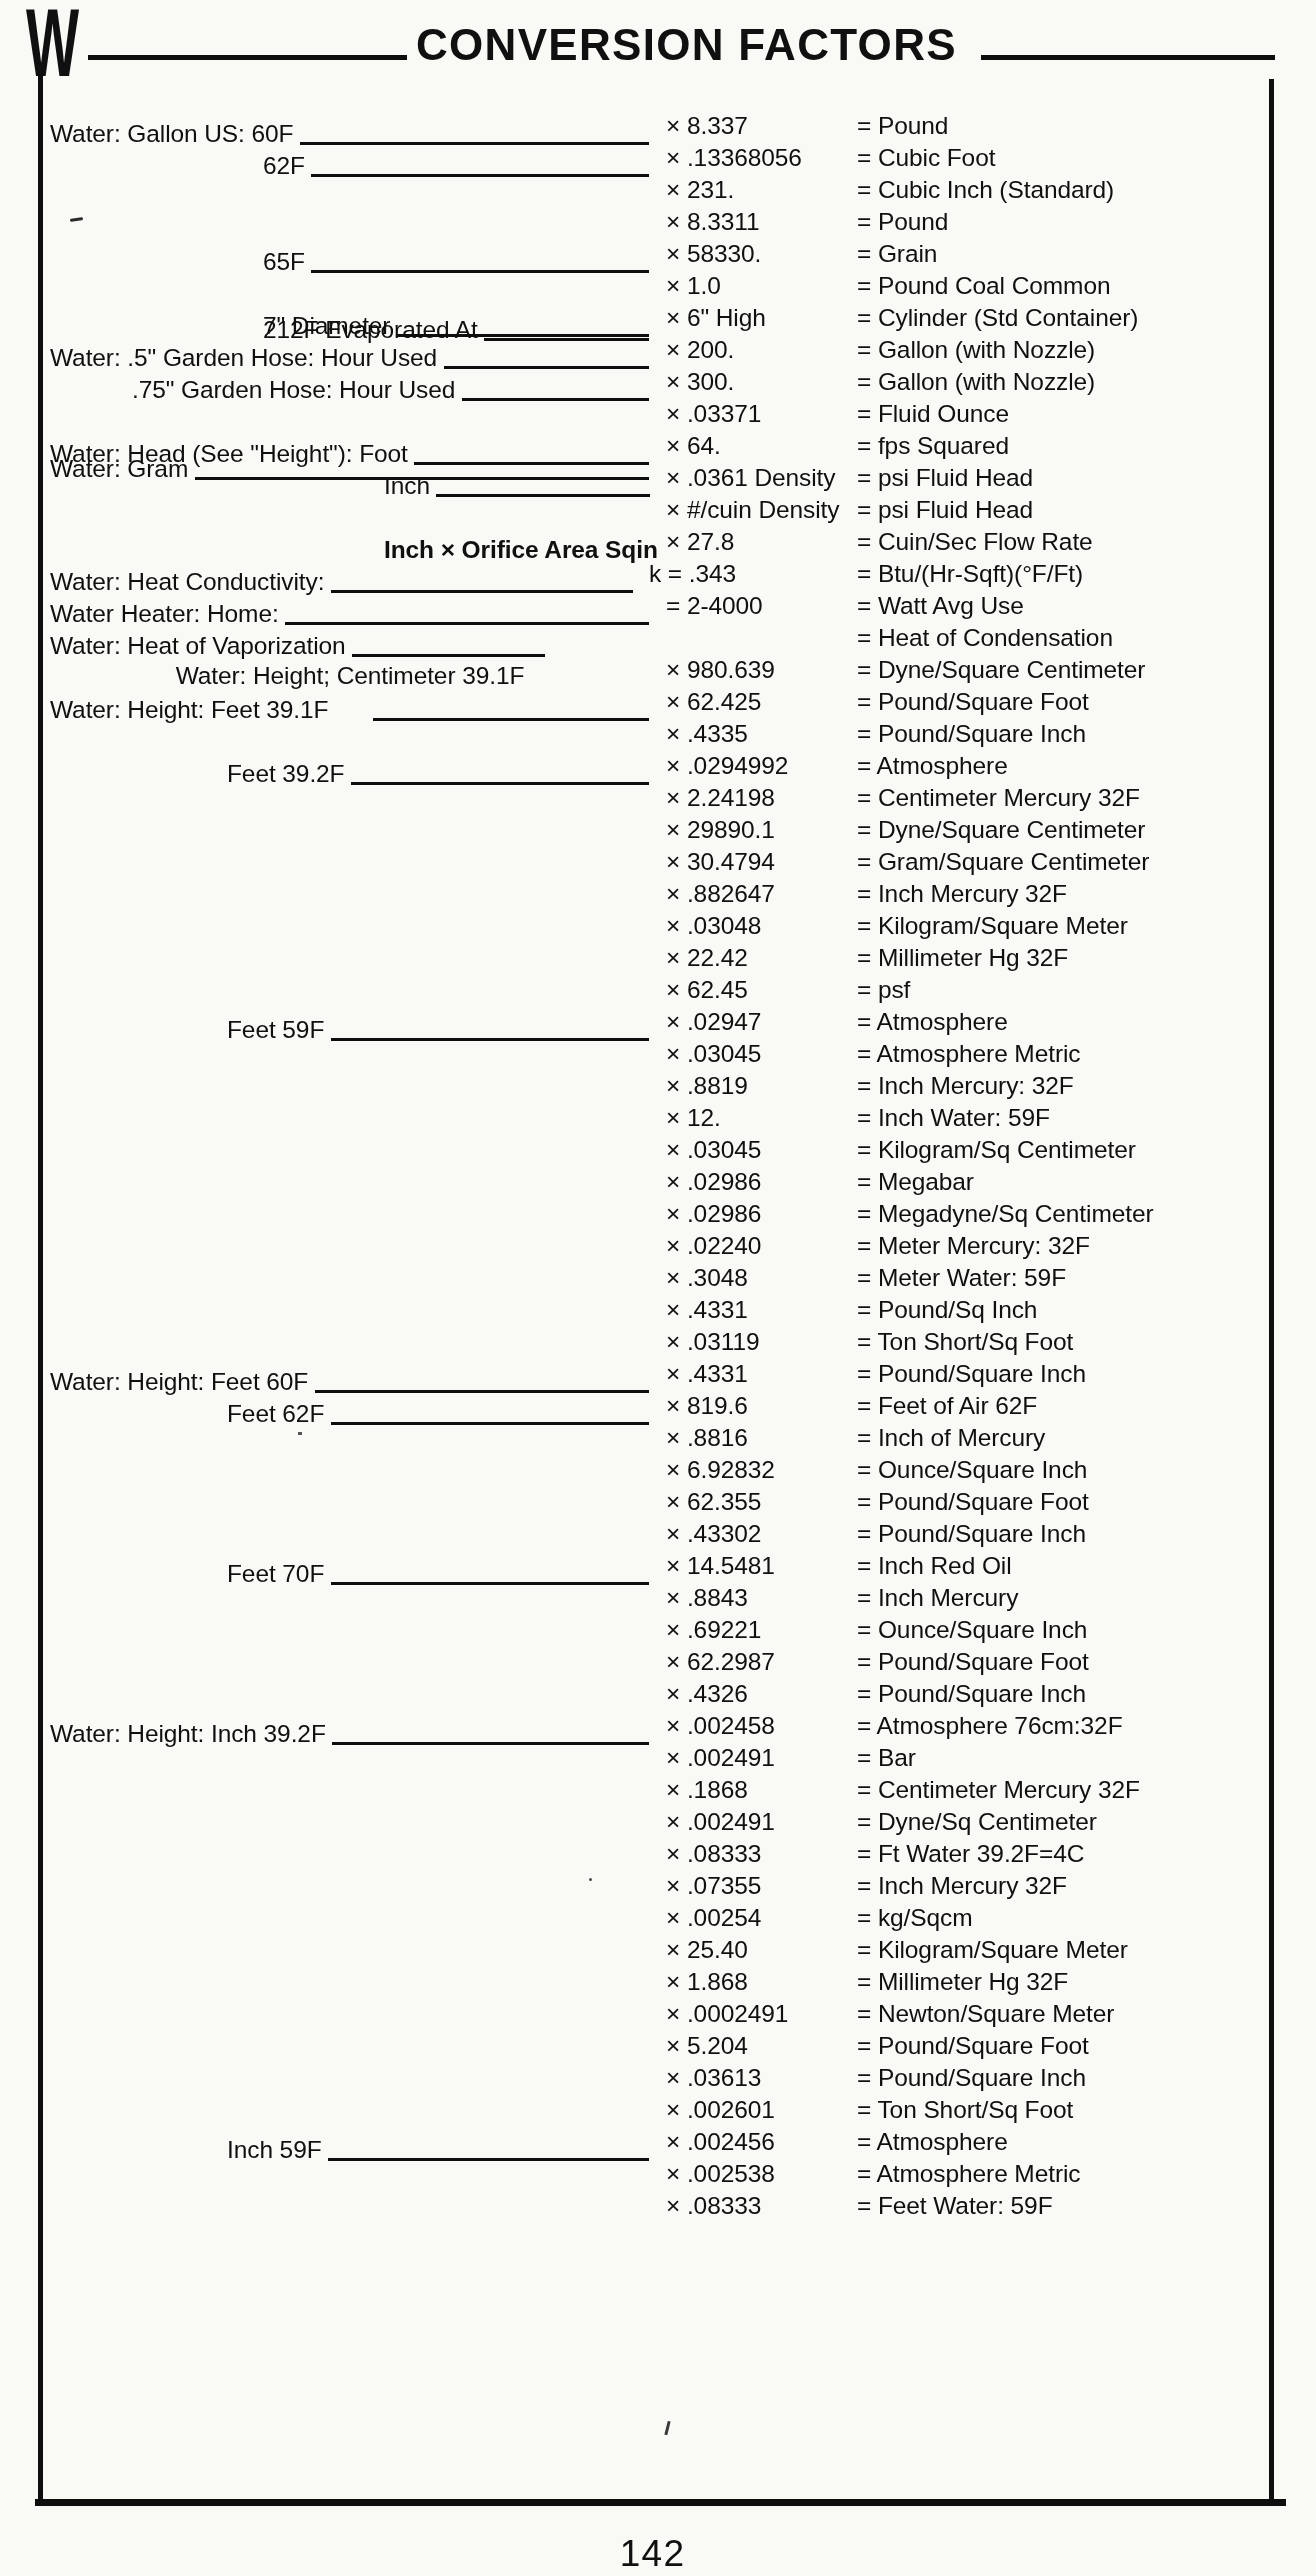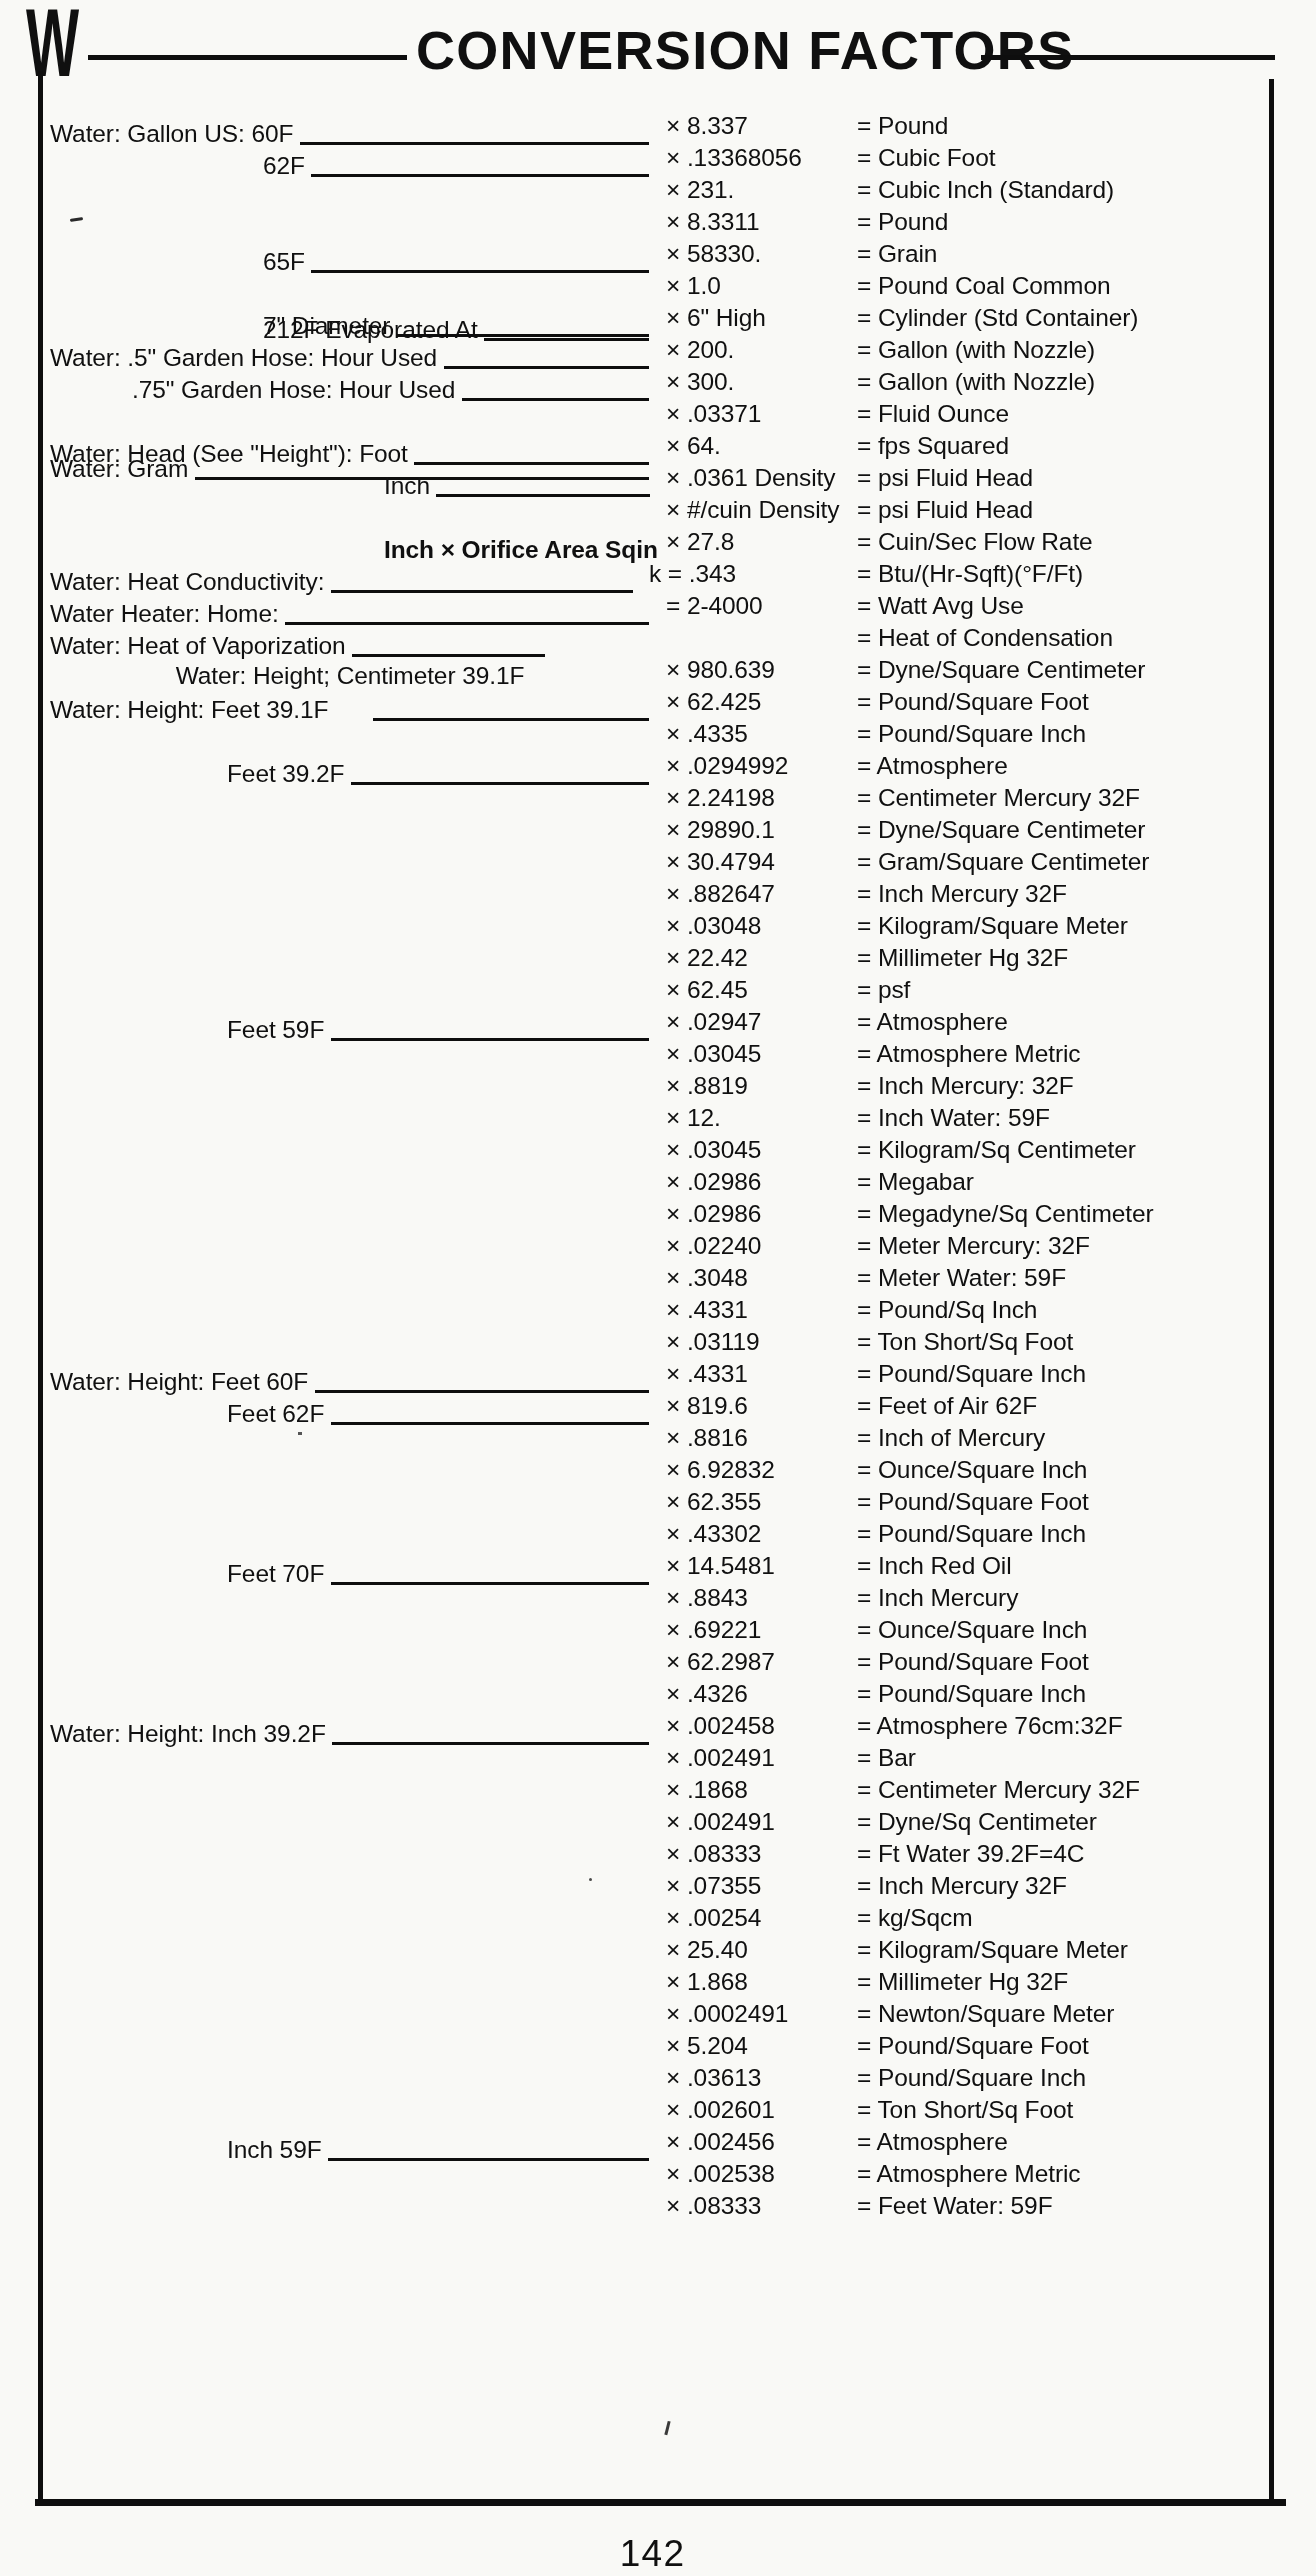--- a/index.html
+++ b/index.html
@@ -6,21 +6,21 @@
   body{
     width:1316px;height:2576px;position:relative;overflow:hidden;
     background:#f9f9f6;color:#101010;
     font-family:"Liberation Sans",sans-serif;
   }
   .w-letter{
     position:absolute;left:26px;top:-6.5px;font-size:97px;font-weight:700;
     line-height:1;transform:scaleX(.58);transform-origin:0 0;letter-spacing:0;
   }
   .title{
-    position:absolute;left:416px;top:23px;font-size:54px;font-weight:700;
+    position:absolute;left:416px;top:23px;font-size:44px;font-weight:700;
     letter-spacing:1.3px;white-space:nowrap;line-height:1;
   }
   .rule{position:absolute;background:#0e0e0e;}
   .rule-left{left:88px;top:55px;width:319px;height:5.2px;}
   .rule-right{left:981px;top:55px;width:294px;height:5.2px;}
   .border-left{left:38px;top:71px;width:4.5px;height:2430px;}
   .border-right{left:1269px;top:79px;width:4.5px;height:2422px;}
   .border-bottom{left:35px;top:2499px;width:1251px;height:7px;}
   .rows{position:absolute;left:50px;top:110px;width:1216px;}
   .row{position:relative;height:32px;font-size:24.5px;letter-spacing:-0.1px;white-space:nowrap;}

